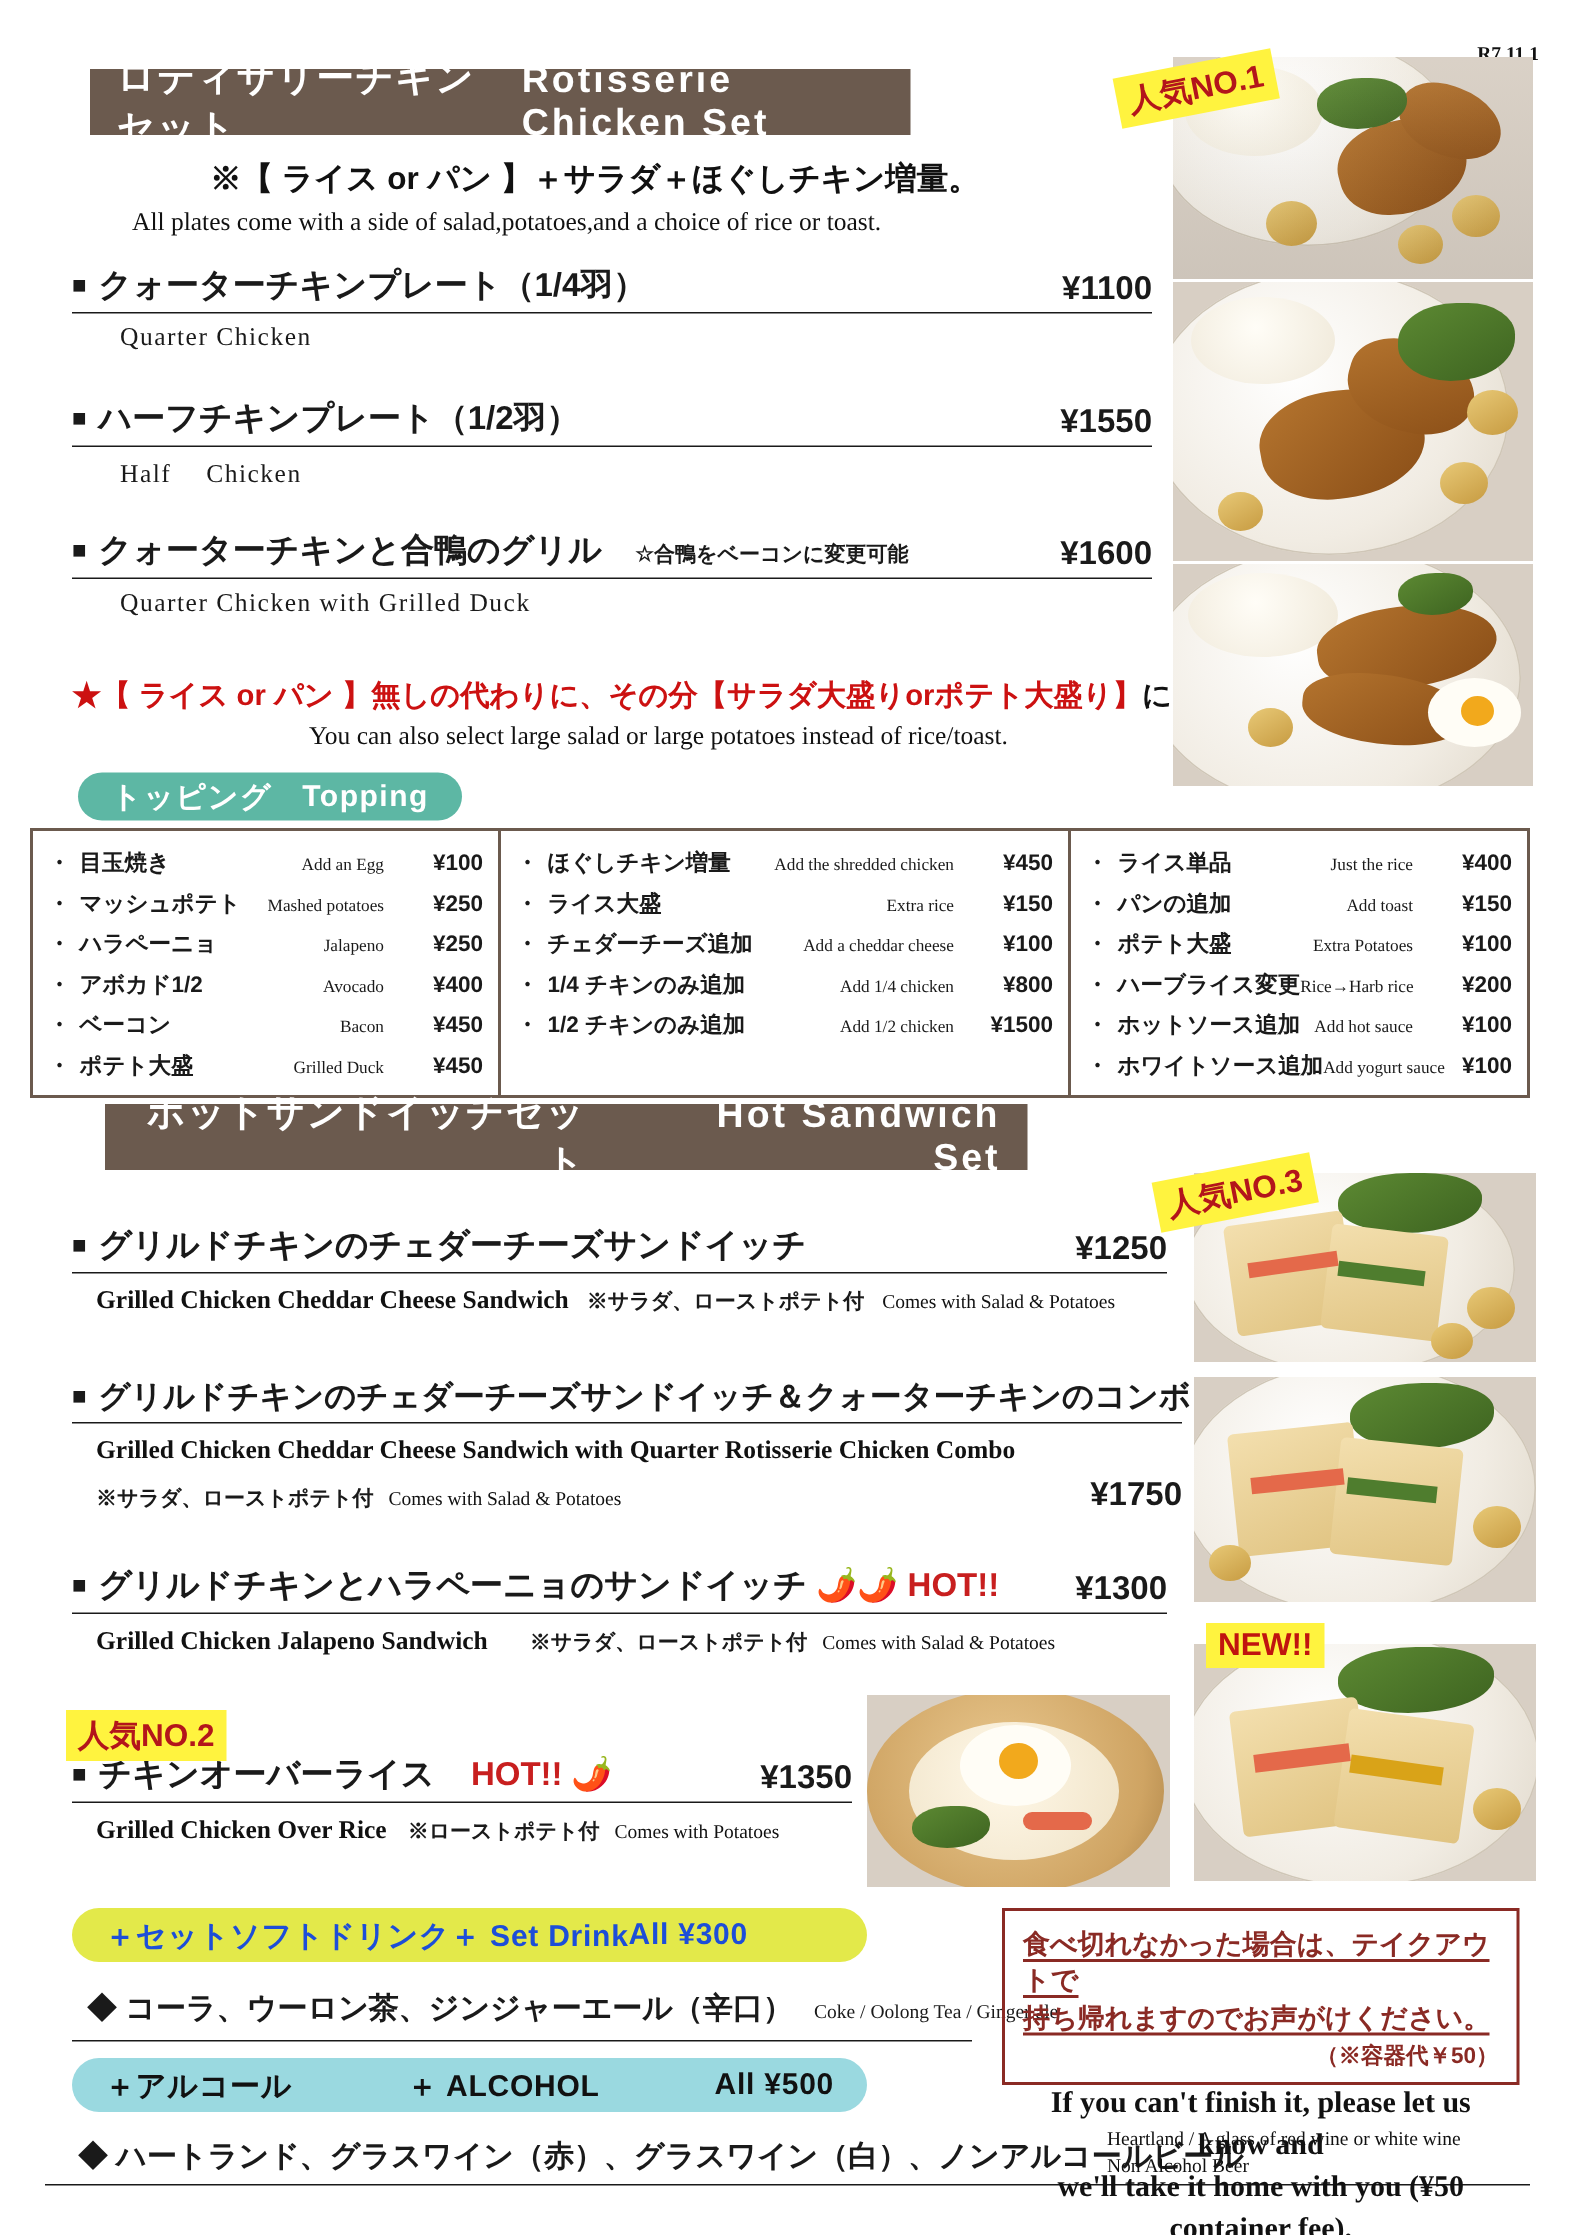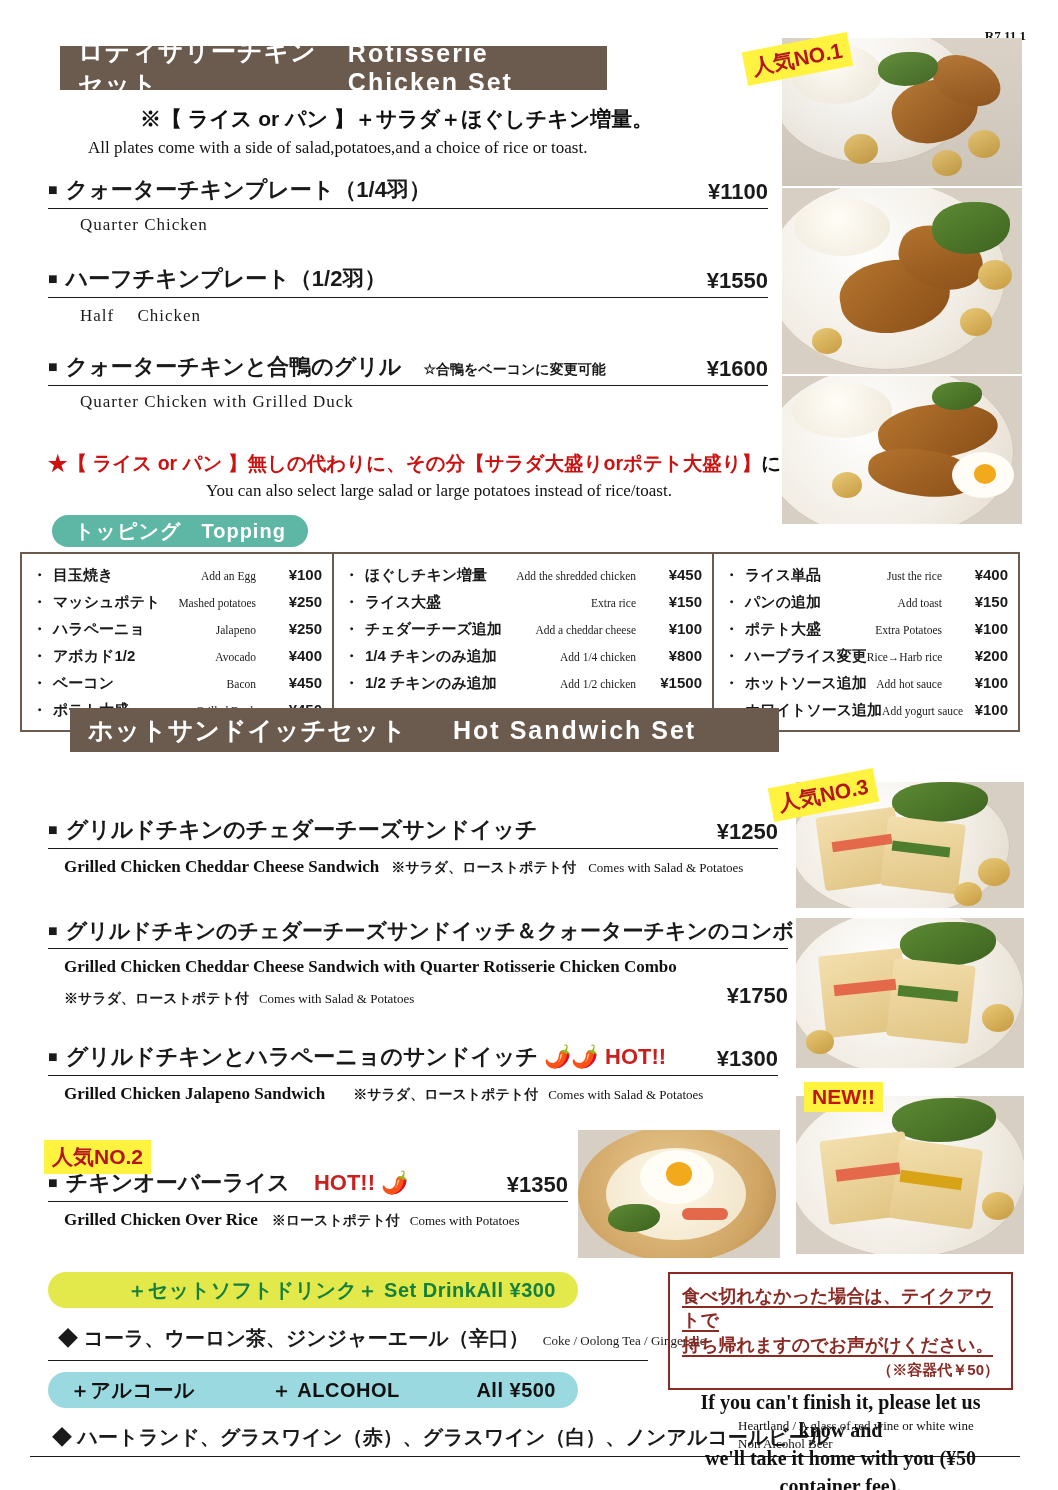--- a/index.html
+++ b/index.html
@@ -115,23 +115,23 @@
     padding:3px 8px;
     transform:rotate(-11deg);
     white-space:nowrap;
     z-index:5;
   }
   .badge.new { color:#c0140f; }
   .badge.plain { background:#fff33f; color:#b3151b; transform:none; }
 
   
   .pill-drink {
-    background:#e3e94a; color:#15803d;
+    background:#e3e94a; color:#1d4ed8;
     font-size:20px; letter-spacing:0.5px;
-    justify-content:flex-end; padding:0 22px;
+    justify-content:flex-start; padding:0 22px;
   }
   .pill-alc {
     background:#9ad9e0; color:#111;
     font-size:20px; letter-spacing:0.5px;
     justify-content:space-between; padding:0 22px;
   }
   .drink-line {
     position:absolute;
     font-size:20px; font-weight:bold;
     display:flex; align-items:baseline;
@@ -314,21 +314,21 @@
           <span class="t-price">¥100</span>
         </div>
       <div class="t-row">
           <span class="t-jp"><span class="dot">・</span><span>ホワイトソース追加</span></span>
           <span class="t-en">Add  yogurt sauce</span>
           <span class="t-price">¥100</span>
         </div>
     </div>
   </div>
 
-  <div class="section-bar" style="left:70px; top:708px; width:709px; height:44px;text-align:right;">
+  <div class="section-bar" style="left:70px; top:736px; width:615px; height:44px;text-align:right;">
     <span class="jp">ホットサンドイッチセット</span>
     <span class="en" style="margin-left:46px;">Hot  Sandwich  Set</span>
   </div>
 
   <div class="menu-row" style="left:48px; top:815px; width:730px;">
     <div class="menu-line">
       <div class="menu-jp"><span class="bullet">■</span><span>グリルドチキンのチェダーチーズサンドイッチ</span></div>
       <div class="menu-price">¥1250</div>
     </div>
     <div style="display:flex; align-items:baseline; margin-top:8px; padding-left:16px;">

